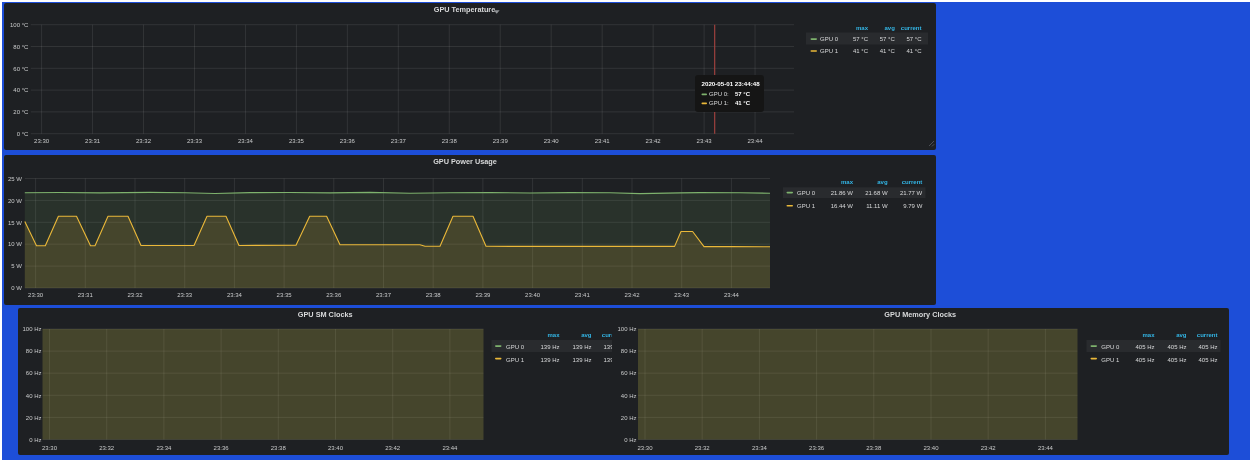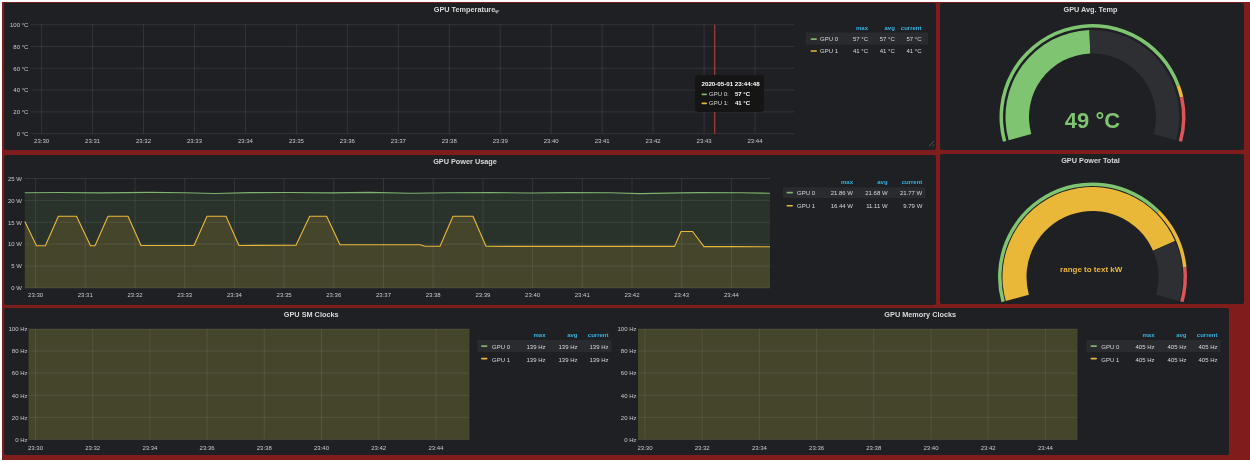--- a/index.html
+++ b/index.html
@@ -1,16 +1,16 @@
 <!DOCTYPE html>
 <html><head><meta charset="utf-8">
 <style>
 html,body{margin:0;padding:0;background:#ffffff;width:1250px;height:462px;overflow:hidden}
 *{box-sizing:border-box;font-family:"Liberation Sans",sans-serif}
-#board{position:absolute;left:2px;top:1.5px;width:1248px;height:458px;background:#7f1d1d}
+#board{position:absolute;left:2px;top:1.5px;width:1248px;height:458px;background:#1d4ed8}
 .panel{position:absolute;background:#1e2023;border-radius:2px}
 svg{display:block}
 </style></head>
 <body>
 <div id="board">
 <div class="panel" style="left:2px;top:1.5px;width:932px;height:147px">
       <svg width="932" height="147" viewBox="0 0 932 147" font-family="Liberation Sans, sans-serif">
         <text x="460.5" y="9.2" font-size="7.3" fill="#d8d9da" text-anchor="middle" font-weight="bold">GPU Temperature</text>
         <path d="M489.8 7.2 l5.8 0 l-2.9 3.5 Z" fill="#909397"></path>
         <line x1="26.8" y1="21.7" x2="790" y2="21.7" stroke="rgba(255,255,255,0.09)" stroke-width="1"></line>
@@ -139,21 +139,21 @@
         <text x="849" y="40" font-size="6" fill="#d8d9da" text-anchor="end">21.86 W</text>
         <text x="883.6" y="40" font-size="6" fill="#d8d9da" text-anchor="end">21.68 W</text>
         <text x="918.3" y="40" font-size="6" fill="#d8d9da" text-anchor="end">21.77 W</text>
         <rect x="782.5" y="50" width="6.5" height="1.6" rx="0.8" fill="#eab839"></rect>
         <text x="793" y="53.19999999999999" font-size="6" fill="#d8d9da">GPU 1</text>
         <text x="849" y="53.19999999999999" font-size="6" fill="#d8d9da" text-anchor="end">16.44 W</text>
         <text x="883.6" y="53.19999999999999" font-size="6" fill="#d8d9da" text-anchor="end">11.11 W</text>
         <text x="918.3" y="53.19999999999999" font-size="6" fill="#d8d9da" text-anchor="end">9.79 W</text>
       </svg>
     </div>
-    <div class="panel" style="left:2px;top:306.0px;width:619.5px;height:147.5px">
+    <div class="panel" style="left:16px;top:306.0px;width:619.5px;height:147.5px">
       <svg width="619.5" height="147.5" viewBox="0 0 619.5 147.5" font-family="Liberation Sans, sans-serif">
         <text x="307.2" y="9.199999999999989" font-size="7.3" fill="#d8d9da" text-anchor="middle" font-weight="bold">GPU SM Clocks</text>
         <line x1="24.5" y1="21.0" x2="465.5" y2="21.0" stroke="rgba(255,255,255,0.09)" stroke-width="1"></line>
         <line x1="24.5" y1="43.10000000000002" x2="465.5" y2="43.10000000000002" stroke="rgba(255,255,255,0.09)" stroke-width="1"></line>
         <line x1="24.5" y1="65.19999999999999" x2="465.5" y2="65.19999999999999" stroke="rgba(255,255,255,0.09)" stroke-width="1"></line>
         <line x1="24.5" y1="87.30000000000001" x2="465.5" y2="87.30000000000001" stroke="rgba(255,255,255,0.09)" stroke-width="1"></line>
         <line x1="24.5" y1="109.39999999999998" x2="465.5" y2="109.39999999999998" stroke="rgba(255,255,255,0.09)" stroke-width="1"></line>
         <line x1="24.5" y1="131.5" x2="465.5" y2="131.5" stroke="rgba(255,255,255,0.09)" stroke-width="1"></line>
         <line x1="31.5" y1="21.0" x2="31.5" y2="131.5" stroke="rgba(255,255,255,0.09)" stroke-width="1"></line>
         <line x1="88.7" y1="21.0" x2="88.7" y2="131.5" stroke="rgba(255,255,255,0.09)" stroke-width="1"></line>
@@ -237,35 +237,13 @@
         <text x="542.5" y="41.0" font-size="6" fill="#d8d9da" text-anchor="end">405 Hz</text>
         <text x="574.5" y="41.0" font-size="6" fill="#d8d9da" text-anchor="end">405 Hz</text>
         <text x="605.5" y="41.0" font-size="6" fill="#d8d9da" text-anchor="end">405 Hz</text>
         <rect x="478.5" y="49.80000000000001" width="6.5" height="1.6" rx="0.8" fill="#eab839"></rect>
         <text x="489.29999999999995" y="53.5" font-size="6" fill="#d8d9da">GPU 1</text>
         <text x="542.5" y="53.5" font-size="6" fill="#d8d9da" text-anchor="end">405 Hz</text>
         <text x="574.5" y="53.5" font-size="6" fill="#d8d9da" text-anchor="end">405 Hz</text>
         <text x="605.5" y="53.5" font-size="6" fill="#d8d9da" text-anchor="end">405 Hz</text>
       </svg>
     </div>
-    <div class="panel" style="left:937.5px;top:1.5px;width:304.5px;height:147px">
-      <svg width="304.5" height="147" viewBox="0 0 304.5 147" font-family="Liberation Sans, sans-serif">
-        <text x="150.5" y="9.2" font-size="7.3" fill="#d8d9da" text-anchor="middle" font-weight="bold">GPU Avg. Temp</text>
-        <path d="M62.88 138.85 A93 93 0 0 1 239.89 82.19 L236.60 83.39 A89.5 89.5 0 0 0 66.26 137.92 Z" fill="#7fc471"></path>
-        <path d="M239.89 82.19 A93 93 0 0 1 243.30 93.87 L239.88 94.63 A89.5 89.5 0 0 0 236.60 83.39 Z" fill="#eab839"></path>
-        <path d="M243.30 93.87 A93 93 0 0 1 242.12 138.85 L238.74 137.92 A89.5 89.5 0 0 0 239.88 94.63 Z" fill="#e05458"></path>
-        <path d="M68.66 137.25 A87 87 0 0 1 149.46 27.05 L150.28 50.54 A63.5 63.5 0 0 0 91.31 130.97 Z" fill="#7fc471"></path>
-        <path d="M149.46 27.05 A87 87 0 0 1 236.34 137.25 L213.69 130.97 A63.5 63.5 0 0 0 150.28 50.54 Z" fill="#2d2f33"></path>
-        <text x="152.5" y="124.8" font-size="22" fill="#7fc471" text-anchor="middle" font-weight="bold">49 °C</text>
-      </svg>
-    </div>
-    <div class="panel" style="left:937.5px;top:152.5px;width:304.5px;height:149.5px">
-      <svg width="304.5" height="149.5" viewBox="0 0 304.5 149.5" font-family="Liberation Sans, sans-serif">
-        <text x="150.5" y="9.199999999999989" font-size="7.3" fill="#d8d9da" text-anchor="middle" font-weight="bold">GPU Power Total</text>
-        <path d="M61.44 148.25 A94.5 94.5 0 0 1 219.44 56.30 L216.96 58.77 A91.0 91.0 0 0 0 64.81 147.32 Z" fill="#7fc471"></path>
-        <path d="M219.44 56.30 A94.5 94.5 0 0 1 246.50 113.29 L243.02 113.65 A91.0 91.0 0 0 0 216.96 58.77 Z" fill="#eab839"></path>
-        <path d="M246.50 113.29 A94.5 94.5 0 0 1 243.56 148.25 L240.19 147.32 A91.0 91.0 0 0 0 243.02 113.65 Z" fill="#e05458"></path>
-        <path d="M65.77 147.05 A90 90 0 0 1 235.04 87.11 L213.03 96.68 A66 66 0 0 0 88.90 140.64 Z" fill="#eab839"></path>
-        <path d="M235.04 87.11 A90 90 0 0 1 239.23 147.05 L216.10 140.64 A66 66 0 0 0 213.03 96.68 Z" fill="#2d2f33"></path>
-        <text x="151.2" y="117.69999999999999" font-size="8" fill="#eab839" text-anchor="middle" font-weight="bold">range to text kW</text>
-      </svg>
-    </div>
 </div>
 
 </body></html>

